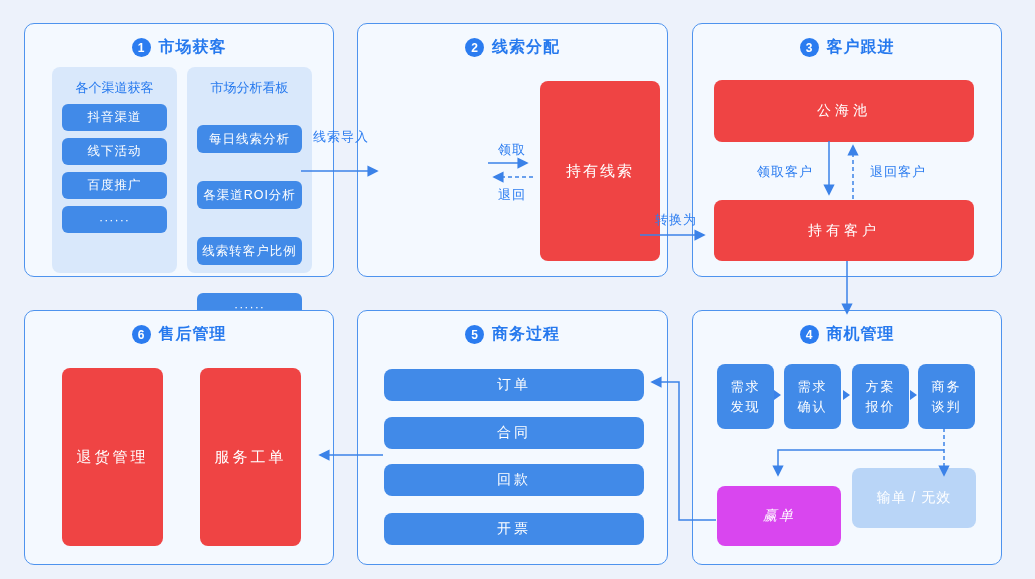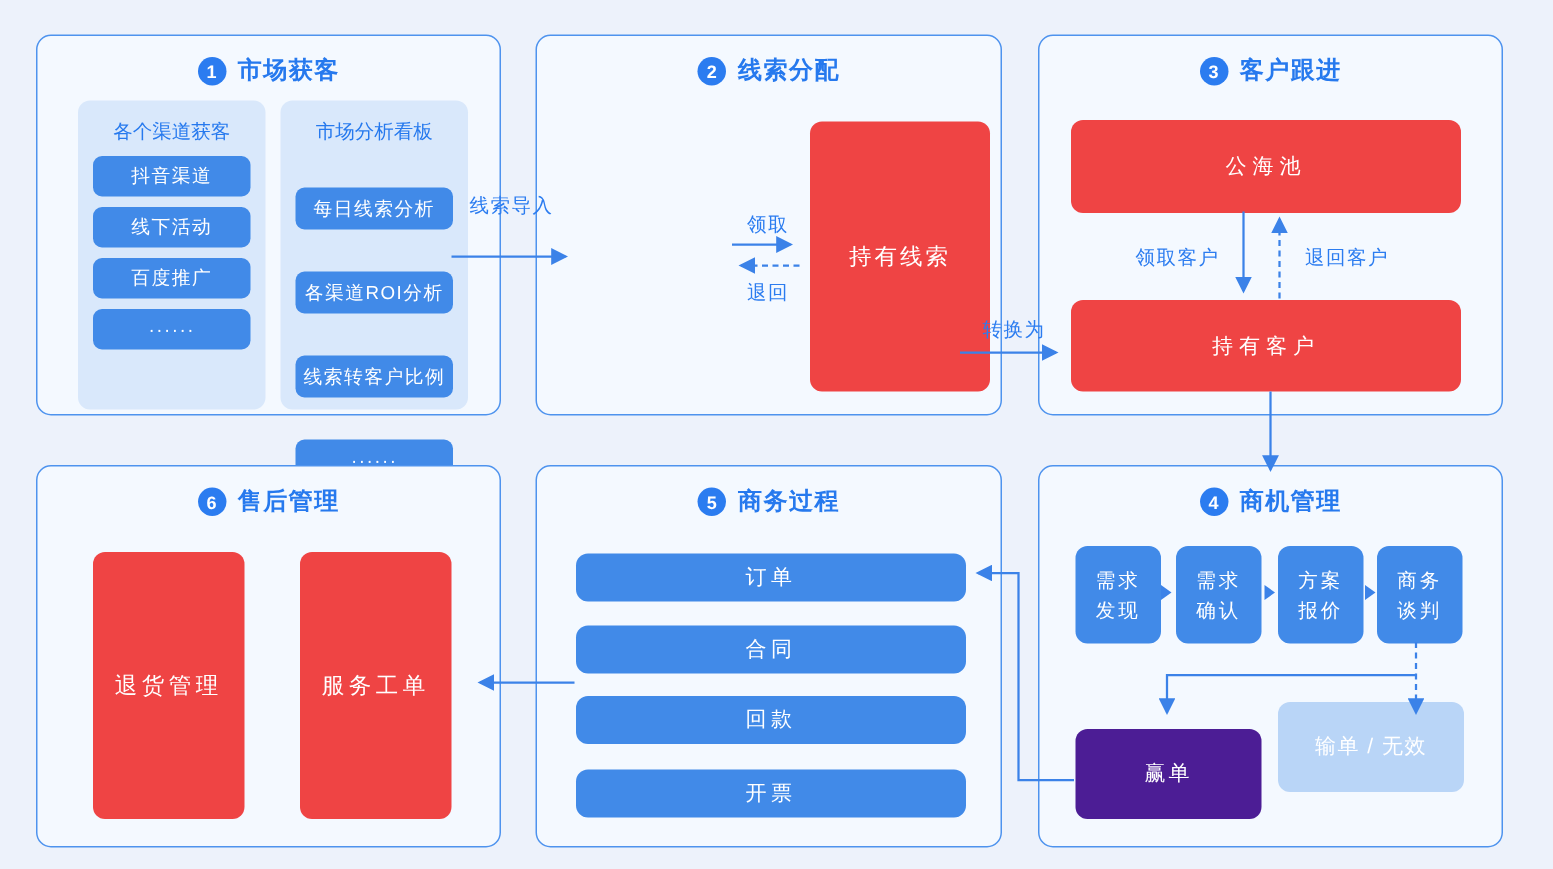--- a/index.html
+++ b/index.html
@@ -17,21 +17,21 @@
   .chips-right .chip{height:28px;margin-top:28px;}
   .chips-left .chip:first-of-type,.chips-right .chip:first-of-type{margin-top:7px;}
 
   .bigbox{position:absolute;background:#ef4444;border-radius:8px;color:#fff;display:flex;align-items:center;justify-content:center;}
   .pool-box{letter-spacing:2px;font-size:15px;font-weight:500;}
   .wide-box{letter-spacing:4px;font-size:14px;font-weight:500;}
   .tall-box{letter-spacing:3px;font-size:15px;font-weight:500;}
   .bar{position:absolute;left:26px;width:260px;height:32px;background:#418AE8;border-radius:8px;color:#fff;font-size:14px;letter-spacing:3px;display:flex;align-items:center;justify-content:center;}
   .stage{position:absolute;top:53px;width:57px;height:65px;background:#418AE8;border-radius:8px;color:#fff;display:flex;align-items:center;justify-content:center;}
   .stage span{display:block;width:32px;text-align:center;font-size:13px;line-height:20px;letter-spacing:2px;}
-  .win-box{position:absolute;left:24px;top:175px;width:124px;height:60px;background:#4c1d95;border-radius:8px;color:#fff;font-size:14px;letter-spacing:2px;display:flex;align-items:center;justify-content:center;}
+  .win-box{position:absolute;left:24px;top:175px;width:124px;height:60px;background:#d946ef;border-radius:8px;color:#fff;font-size:14px;letter-spacing:2px;display:flex;align-items:center;justify-content:center;font-style:italic;}
   .lose-box{position:absolute;left:159px;top:157px;width:124px;height:60px;background:#B9D5F7;border-radius:8px;color:#fff;font-size:14px;letter-spacing:1px;display:flex;align-items:center;justify-content:center;}
 
   .connectors{position:absolute;left:0;top:0;z-index:5;pointer-events:none;}
   .ln{fill:none;stroke:#3B82E8;stroke-width:1.5;}
   .ln-dash{fill:none;stroke:#3B82E8;stroke-width:1.5;stroke-dasharray:4 3;}
   .conn-label{position:absolute;z-index:6;color:#2B7CF0;font-size:13px;text-align:center;line-height:15px;letter-spacing:1px;}
 </style>
 </head>
 <body>
 

